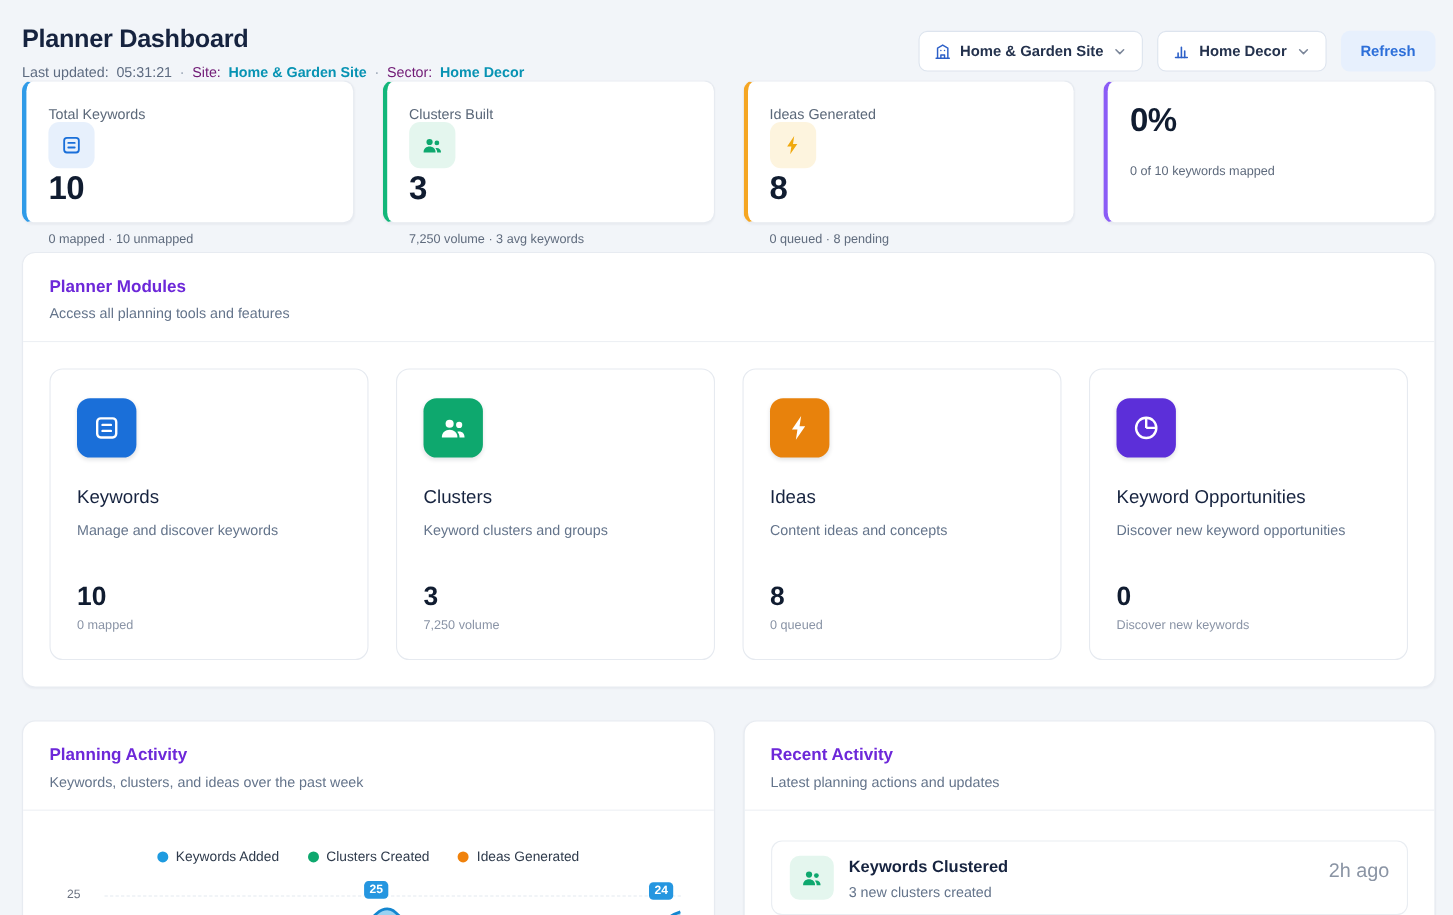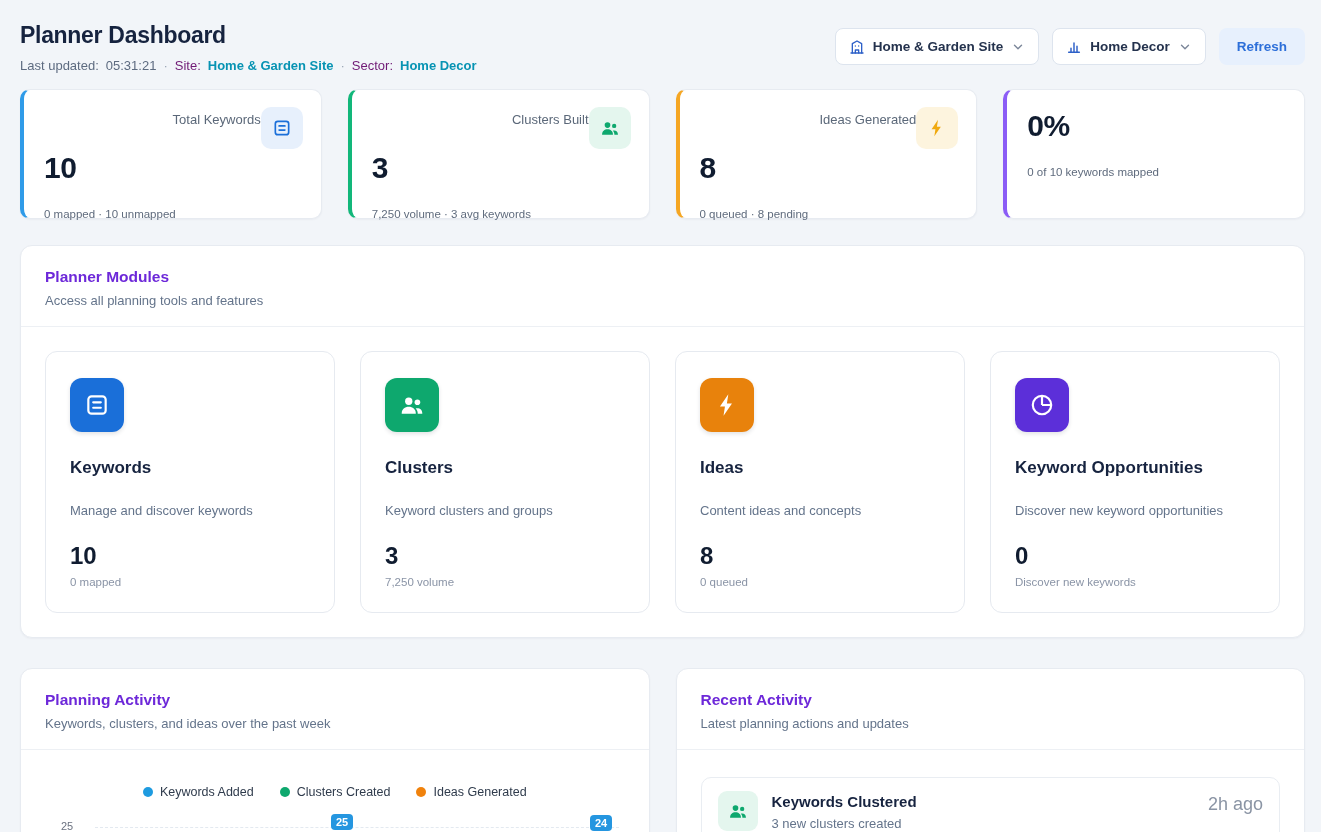--- a/index.html
+++ b/index.html
@@ -5,21 +5,21 @@
   * { margin:0; padding:0; box-sizing:border-box; }
   html,body { width:1321px; height:832px; overflow:hidden; }
   body {
     font-family:"Liberation Sans","DejaVu Sans",sans-serif;
     background:#f2f5f9;
     color:#15203a;
   }
   .page { padding:22px 16px 0 20px; width:1321px; }
 
   
-  .topbar { display:flex; justify-content:space-between; align-items:flex-start; margin-bottom:16px; }
+  .topbar { display:flex; justify-content:space-between; align-items:flex-start; }
   .page-title { font-size:23px; font-weight:800; letter-spacing:-0.3px; color:#16233f; }
   .meta-line { margin-top:9px; font-size:13px; color:#5d6b80; display:flex; align-items:flex-start; gap:7px; flex-wrap:nowrap; }
   .meta-strong { color:#701a75; font-weight:400; }
   .meta-link { color:#0793b3; font-weight:600; cursor:pointer; }
   .meta-sep { color:#9aa6b5; }
   .topbar-right { display:flex; gap:13px; align-items:center; margin-top:6px; }
   .selector {
     display:flex; align-items:center; gap:8px; background:#fff;
     border:1px solid #dde4ee; border-radius:8px; height:37px; padding:0 13px;
     font-size:13.5px; font-weight:600; color:#24324d; cursor:pointer;
@@ -37,21 +37,21 @@
   .stats-row { display:grid; grid-template-columns:repeat(4,1fr); gap:26px; margin-bottom:26px; }
   .stat-card {
     background:#fff; border:1px solid #e7ebf1; border-radius:10px;
     border-left-width:4px; padding:17px 18px 14px 20px; height:130px;
     box-shadow:0 1px 2px rgba(16,24,40,.04);
   }
   .stat-card.b-blue   { border-left-color:#2f9be8; }
   .stat-card.b-green  { border-left-color:#12b77a; }
   .stat-card.b-orange { border-left-color:#f5a623; }
   .stat-card.b-purple { border-left-color:#8b5cf6; }
-  .stat-top { display:flex; justify-content:flex-end; align-items:flex-start; }
+  .stat-top { display:flex; justify-content:flex-start; align-items:flex-start;flex-direction:column; }
   .stat-label { font-size:13px; color:#5b6879; margin-top:5px; }
   .icon-tile { width:42px; height:42px; border-radius:10px; display:flex; align-items:center; justify-content:center; }
   .icon-tile .glyph { width:20px; height:20px; }
   .tile-blue   { background:#e7f0fc; color:#1a6fd9; }
   .tile-green  { background:#e4f6ee; color:#0ea86e; }
   .tile-yellow { background:#fdf4de; color:#f0a90e; }
   .tile-purple { background:#f2eafc; color:#8a3ce8; }
   .stat-value { font-size:30px; font-weight:800; color:#101c30; margin-top:2px; letter-spacing:-0.5px; }
   .stat-sub { font-size:11.5px; color:#5f6b7d; margin-top:23px; }
 
@@ -66,22 +66,22 @@
   .modules-grid { display:grid; grid-template-columns:repeat(4,1fr); gap:25px; padding:24px; }
   .module-card {
     background:#fff; border:1px solid #e6eaf0; border-radius:12px; padding:26px 24px 24px; cursor:pointer;
   }
   .module-icon { width:54px; height:54px; border-radius:12px; color:#fff; display:flex; align-items:center; justify-content:center; margin-bottom:26px; box-shadow:0 2px 4px rgba(16,24,40,.12); }
   .module-icon .glyph { width:26px; height:26px; }
   .mi-blue   { background:#1a6fd9; }
   .mi-green  { background:#0ea86e; }
   .mi-orange { background:#e8820c; }
   .mi-purple { background:#5c2fd9; }
-  .module-title { font-size:17px; font-weight:700; color:#16233f; margin-bottom:25px; }
-  .module-desc { font-size:13px; color:#64748b; margin-bottom:24px; }
+  .module-title { font-size:17px; font-weight:400; color:#16233f; margin-bottom:12px; }
+  .module-desc { font-size:13px; color:#64748b; margin-bottom:40px; }
   .module-value { font-size:24px; font-weight:800; color:#101c30; margin-bottom:6px; }
   .module-sub { font-size:11.5px; color:#8a94a6; }
 
   
   .bottom-row { display:grid; grid-template-columns:1fr 1fr; gap:26px; }
   .bottom-row .panel { min-height:420px; }
   .panel-body { padding:20px 24px 24px; }
 
   
   .legend-row { display:flex; justify-content:center; gap:26px; margin:15px 0 12px; }

